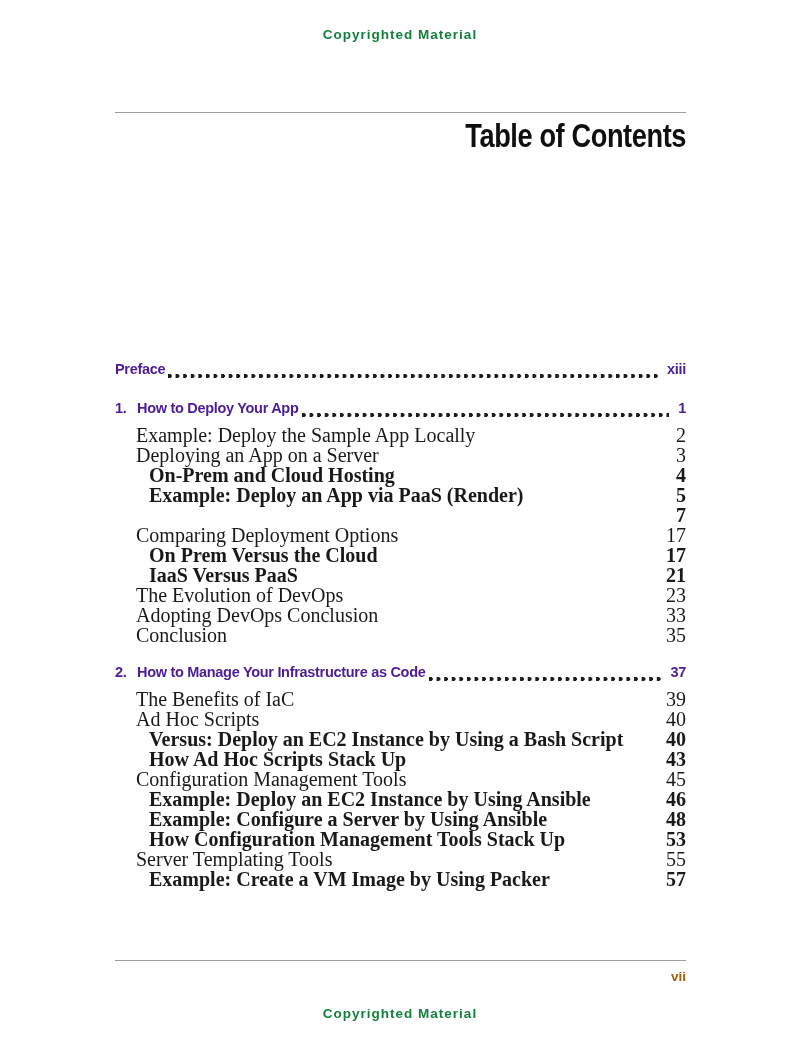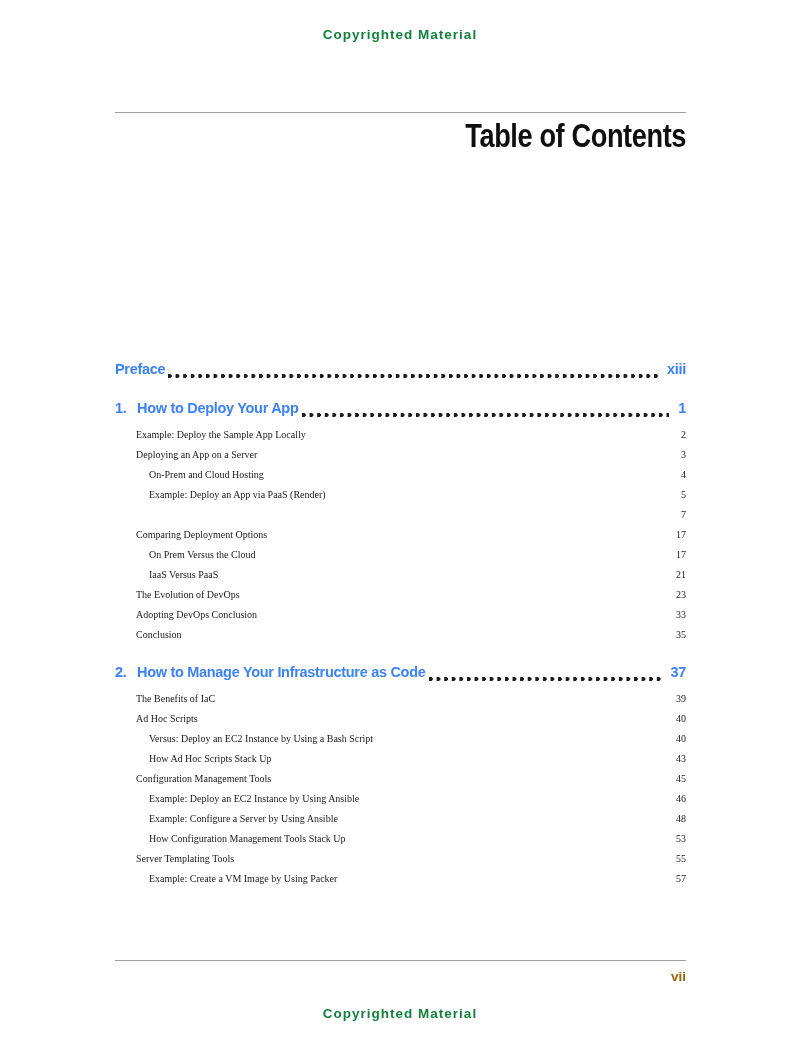--- a/index.html
+++ b/index.html
@@ -60,45 +60,45 @@
   .row {
     display: flex;
     align-items: baseline;
     height: 20px;
     line-height: 20px;
     white-space: nowrap;
   }
   .heading-row {
     font: bold 14.5px "Liberation Sans", sans-serif;
     letter-spacing: -0.3px;
-    color: #3b82f6;
+    color: #4c1d95;
   }
   .section { margin-top: 19px; }
   .chapter-row { margin-bottom: 5px; }
   .ch-num {
     width: 22px;
     flex: 0 0 22px;
   }
   .leader {
     flex: 1 1 auto;
     align-self: flex-end;
     height: 4px;
     margin: 0 9px 3px 3px;
     background-image: radial-gradient(2.3px 2.3px at 1.6px 2px, #1b1b1b 96%, rgba(0,0,0,0) 100%);
     background-size: 7.6px 4px;
     background-repeat: repeat-x;
     background-position: left bottom;
   }
   .entry {
     font-family: "Liberation Serif", serif;
-    font-size: 10px;
+    font-size: 20px;
     color: #191919;
   }
   .entry.lvl1 { padding-left: 21px; }
-  .entry.lvl2 { padding-left: 34px; }
+  .entry.lvl2 { padding-left: 34px; font-weight: bold; }
   .spacer { flex: 1 1 auto; }
   .e-page, .ch-page { flex: 0 0 auto; text-align: center; }
 </style>
 </head>
 <body>
 
 <div id="page">
 
   <div class="copyright-notice copyright-top">Copyrighted Material</div>
 

